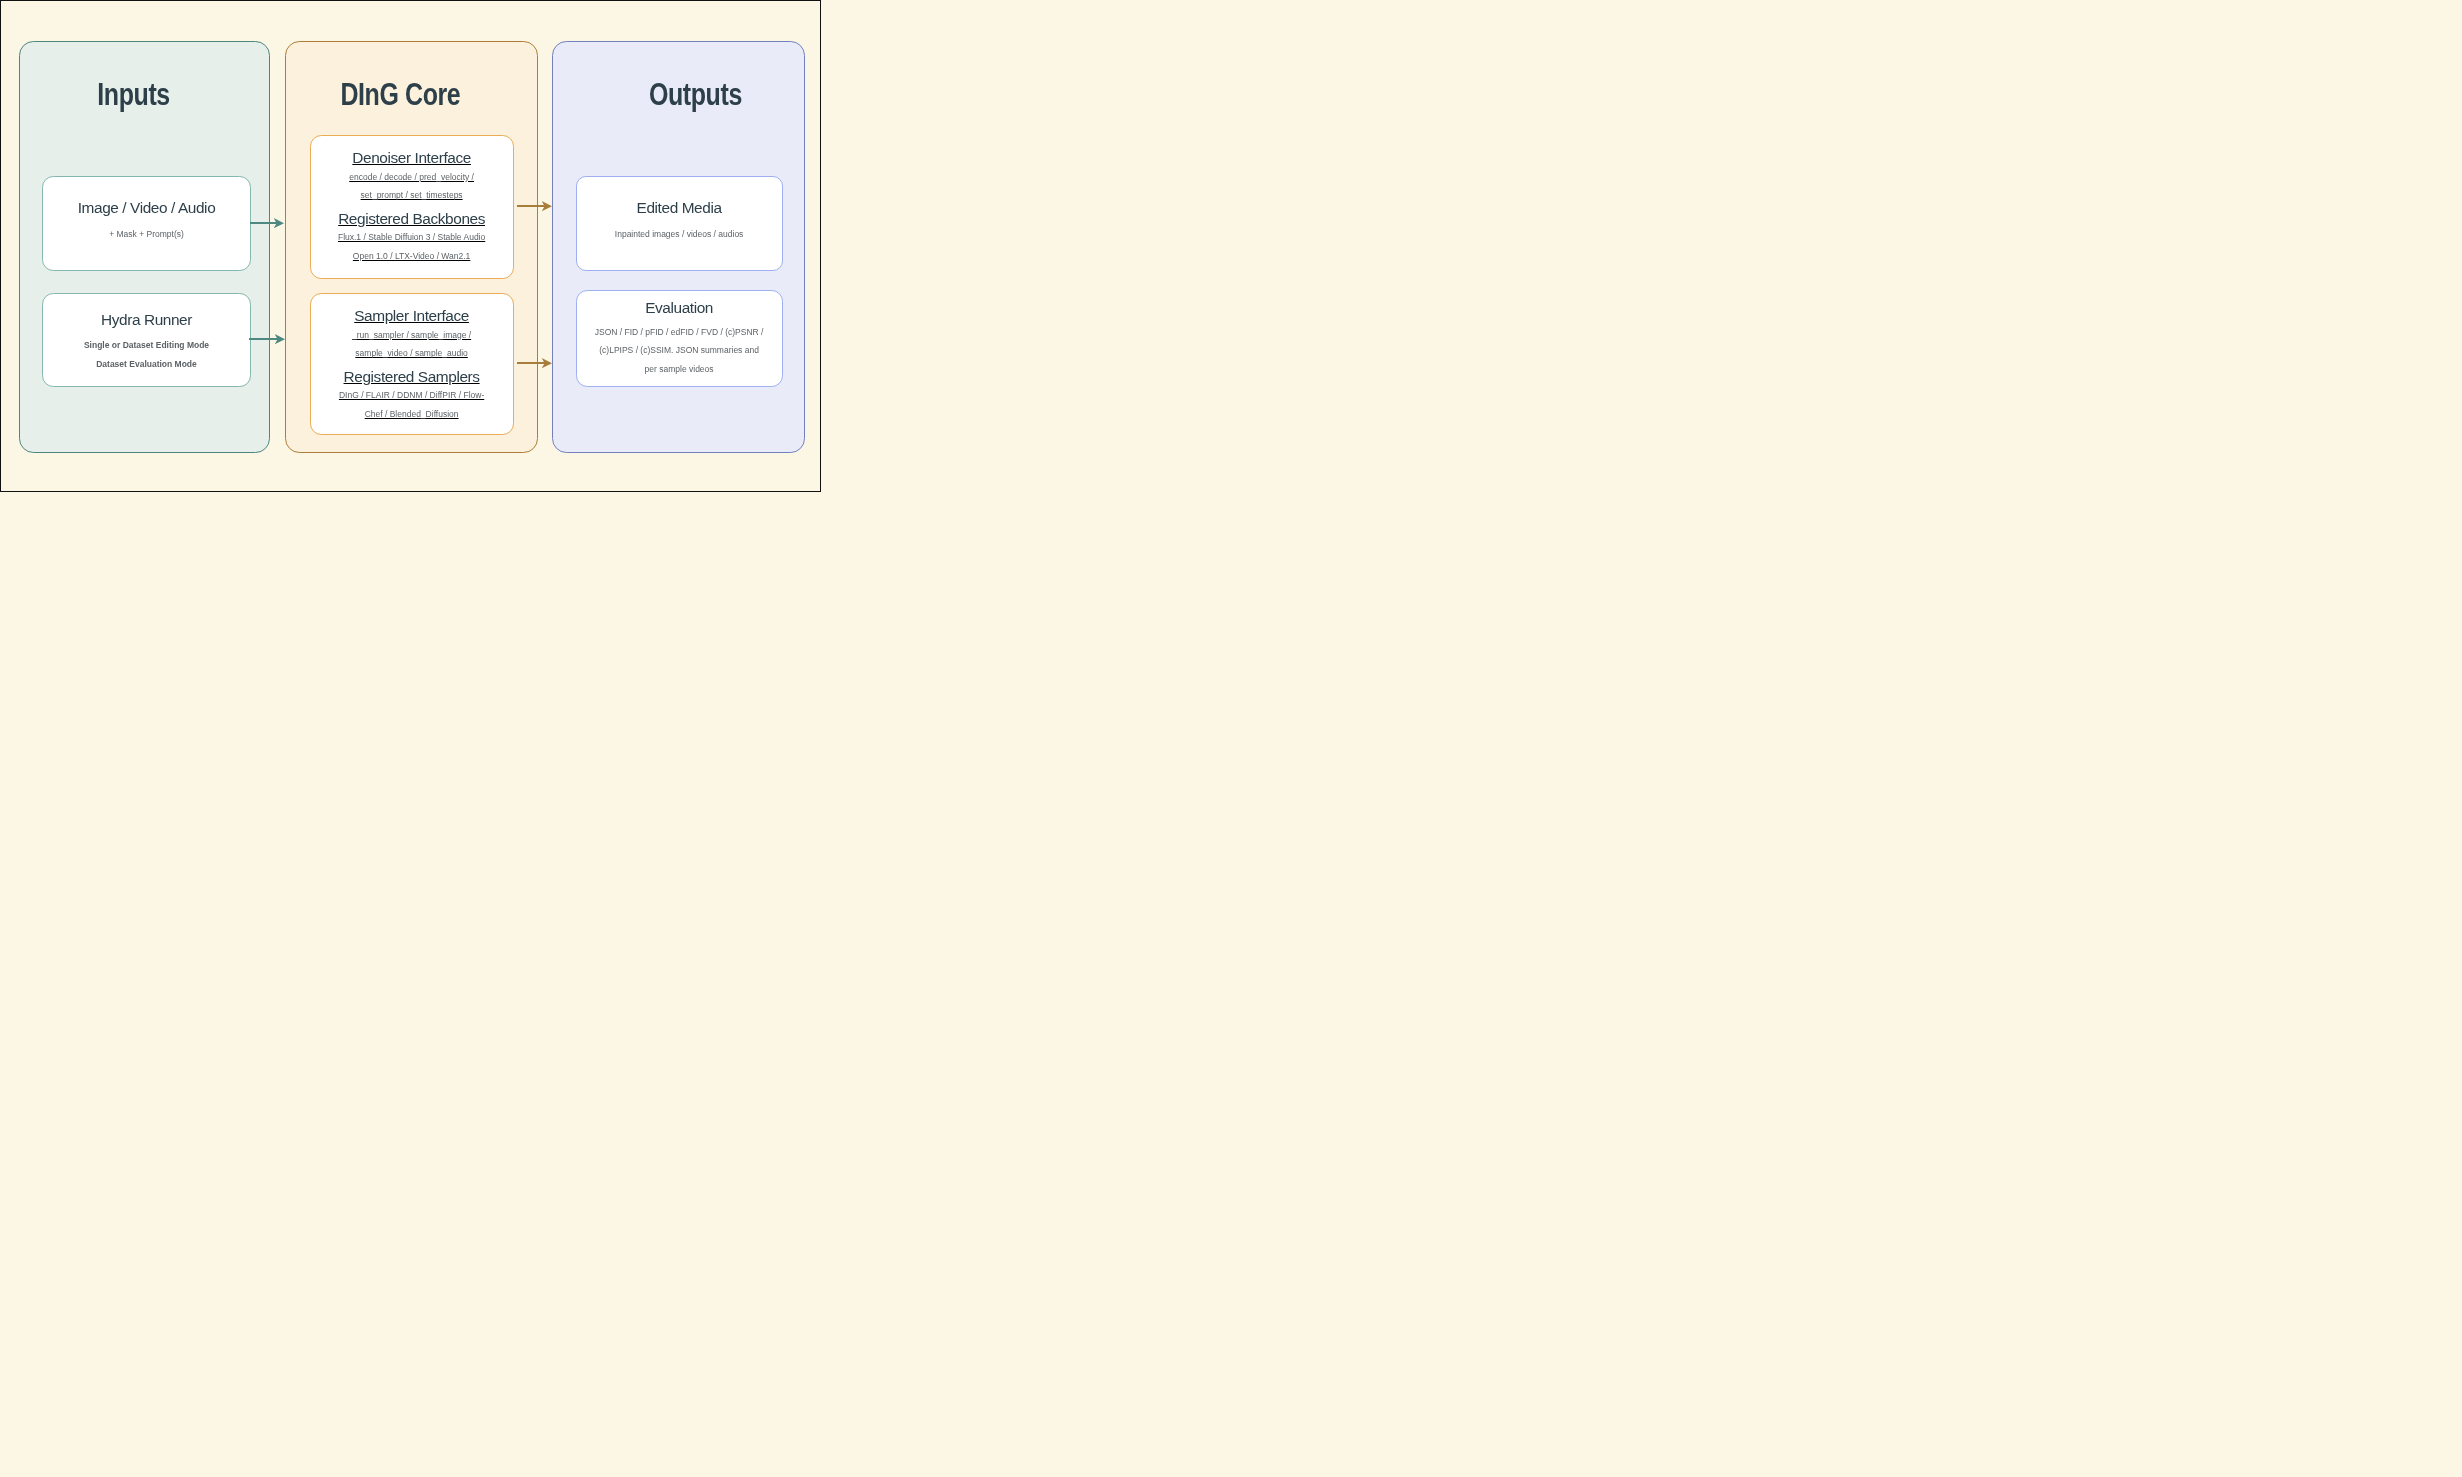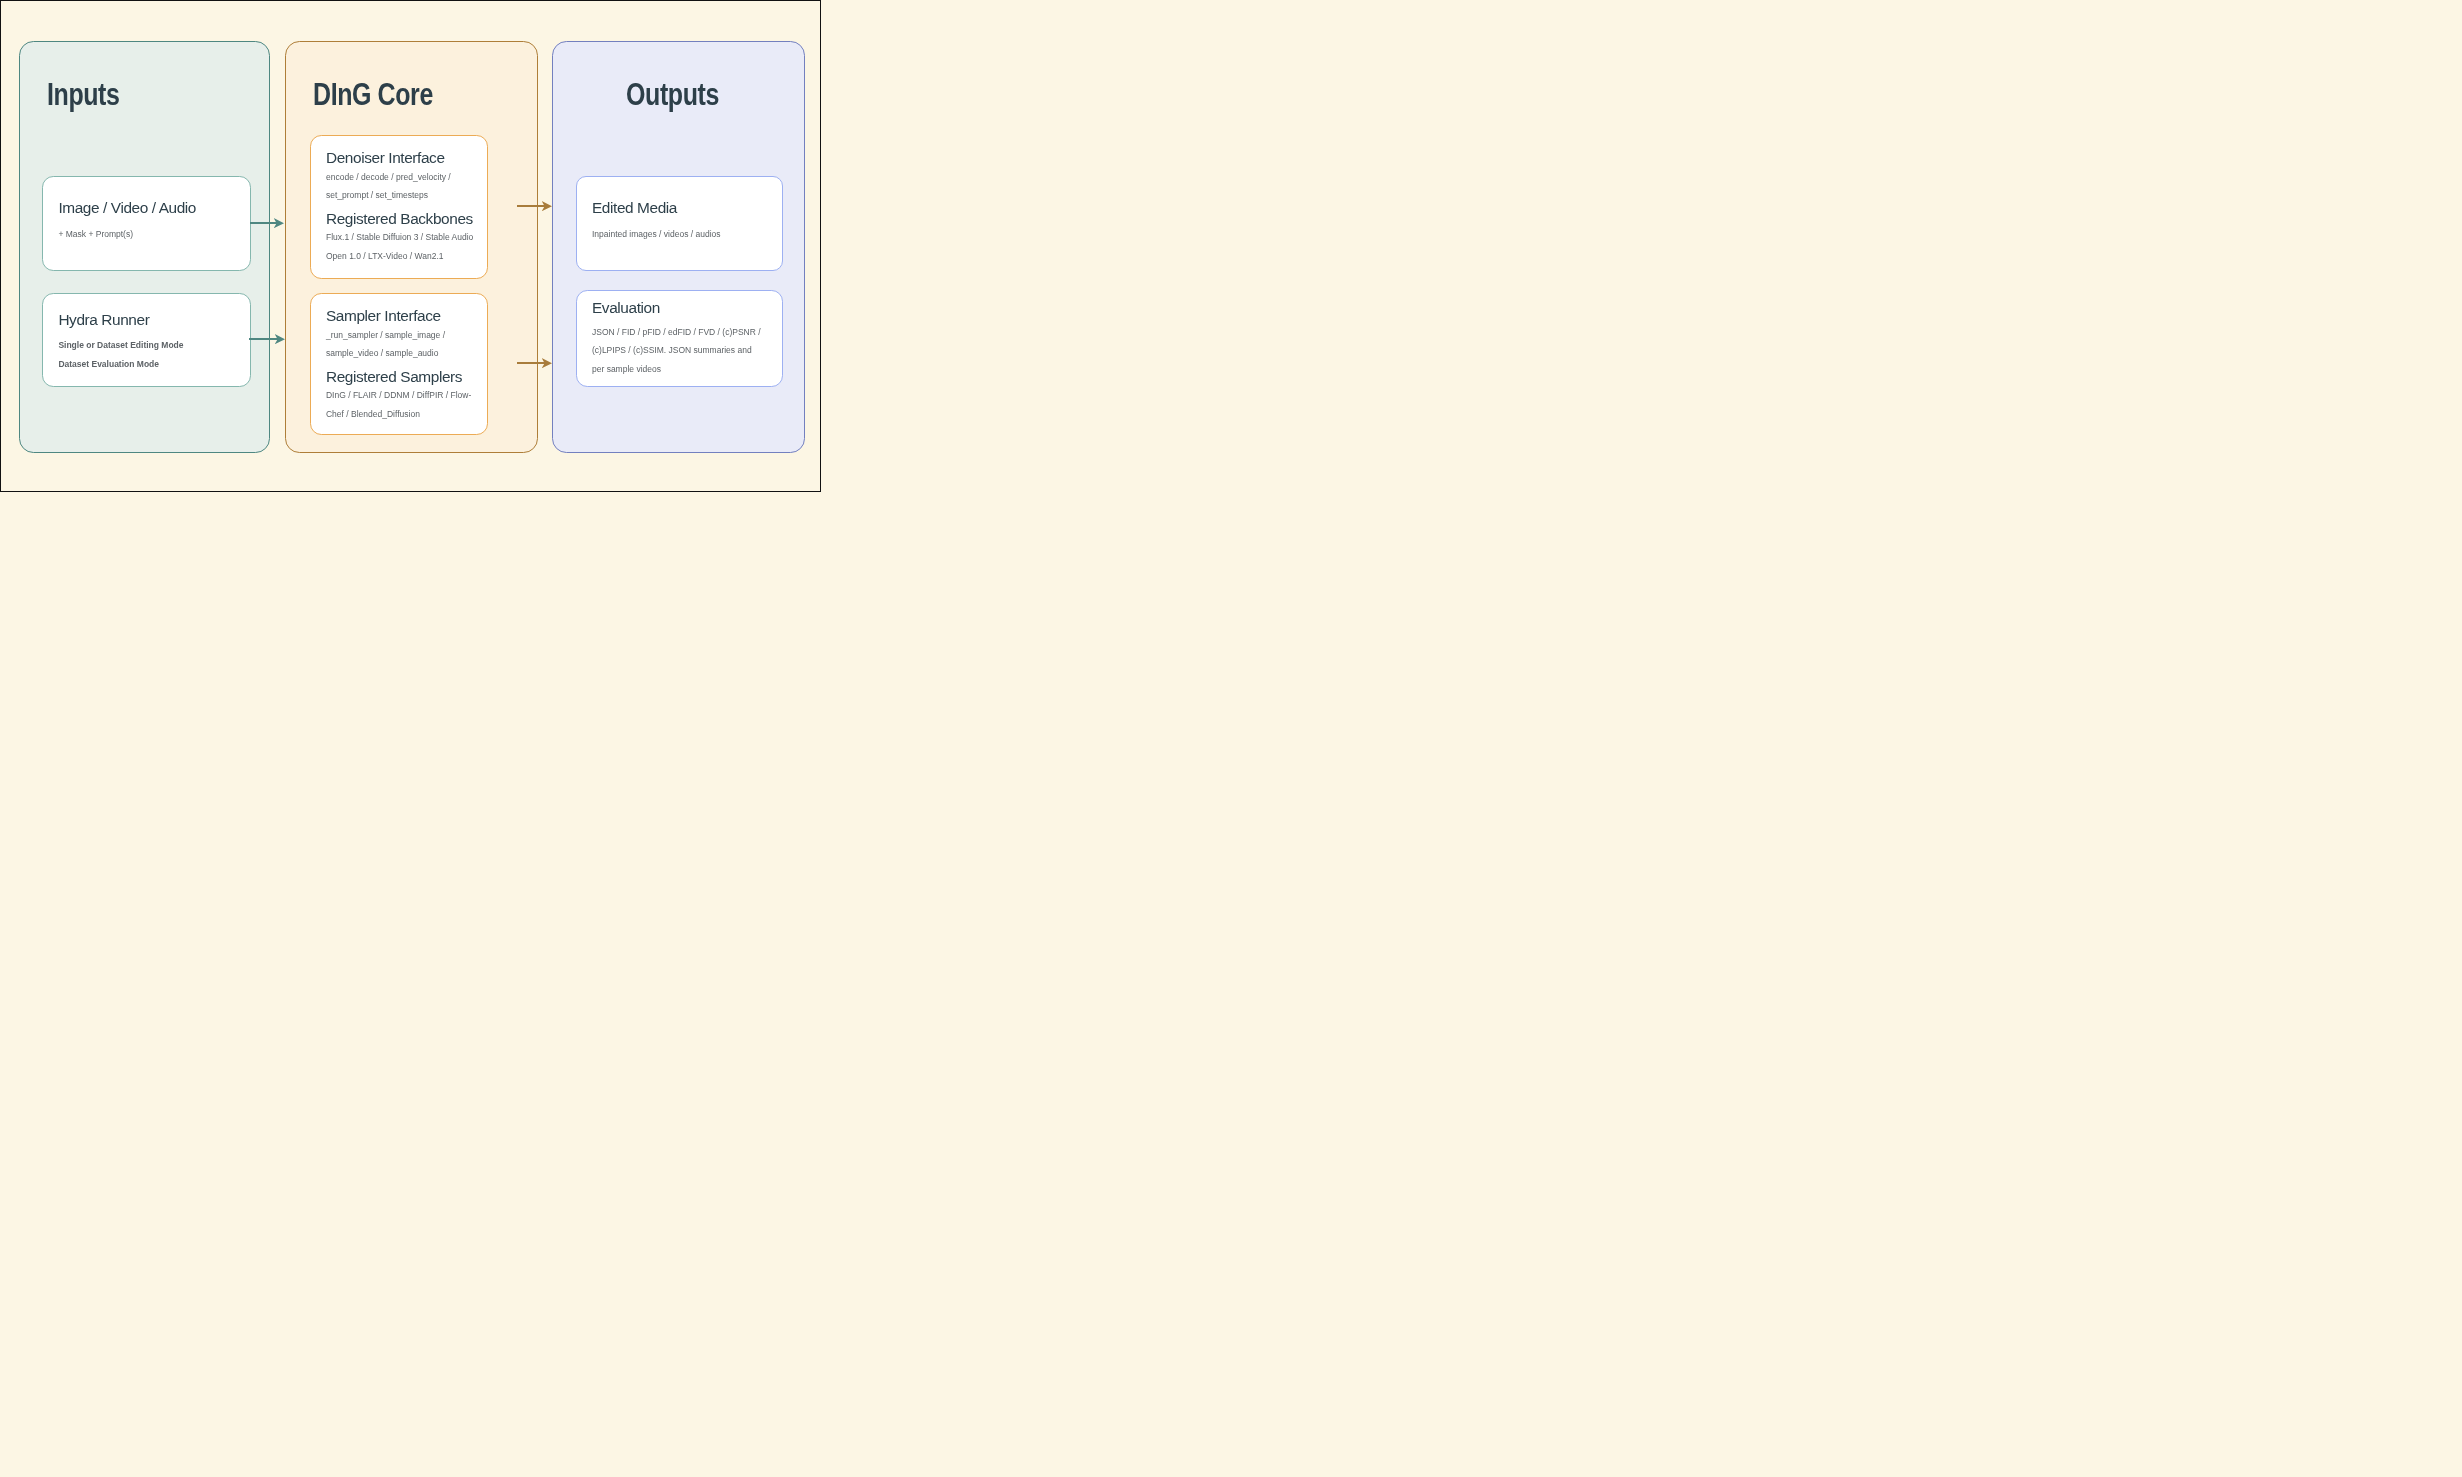--- a/index.html
+++ b/index.html
@@ -14,20 +14,21 @@
   html,body{width:821px;height:492px;}
   body{
     font-family:"Liberation Sans", sans-serif;
     background:var(--page-bg);
   }
   .canvas{
     position:relative; width:821px; height:492px;
     background:var(--page-bg);
     border:1px solid var(--frame);
     overflow:hidden;
+    text-align:center;
   }
   
   .col{
     position:absolute; top:40px; height:412px;
     border-radius:14.4px; border:1.3px solid; 
   }
   .col-inputs {left:18px;   width:251px; background:var(--inputs-bg);  border-color:var(--inputs-border);}
   .col-core   {left:284px;  width:253px; background:var(--core-bg);    border-color:var(--core-border);}
   .col-outputs{left:551px; width:253px; background:var(--outputs-bg); border-color:var(--outputs-border);padding-left:46px;}
   .col h1{
@@ -37,21 +38,21 @@
     transform:scaleX(0.78); transform-origin:0 50%;
     white-space:nowrap;
   }
   
   .box{
     position:absolute; background:var(--white);
     border:1px solid; border-radius:11.3px;
     overflow:hidden;
   }
   .col-inputs  .box{border-color:var(--inputs-box-border);  left:22px; width:209px;}
-  .col-core    .box{border-color:var(--core-box-border);    left:23.6px; width:178px;}
+  .col-core    .box{border-color:var(--core-box-border);    left:23.6px; width:204px;text-decoration:underline;}
   .col-outputs .box{border-color:var(--outputs-box-border); left:22.6px; width:207px;}
 
   .box-media  {top:134px; height:95px; padding:21.5px 15.4px 0;}
   .box-hydra  {top:251px; height:94px; padding:17.4px 15.4px 0;}
   .box-denoiser{top:93px; height:144px; padding:13.3px 15.4px 0;}
   .box-sampler {top:251px; height:142px; padding:13.3px 15.4px 0;}
   .box-edited {top:134px; height:95px; padding:21.5px 15.4px 0;border-radius:10px;}
   .box-eval   {top:248px; height:97px; padding:8.2px 15.4px 0;}
 
   .box h2{

